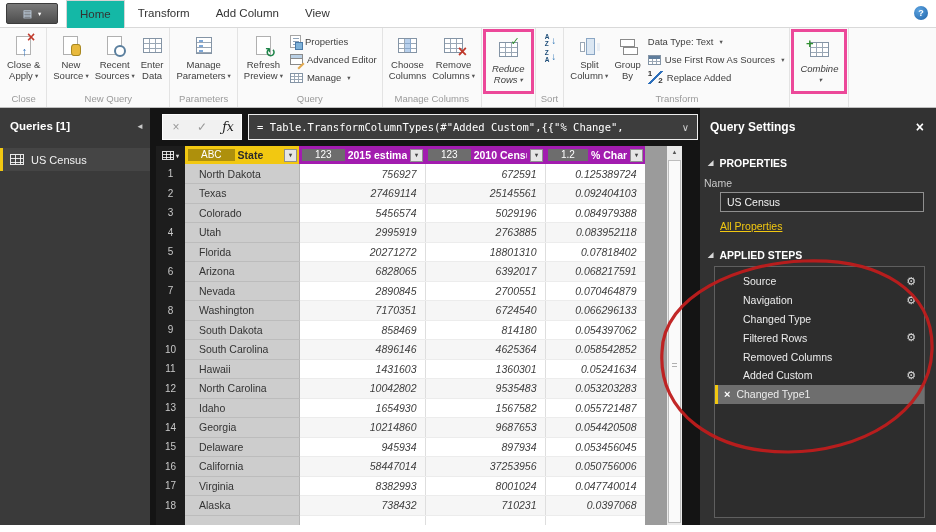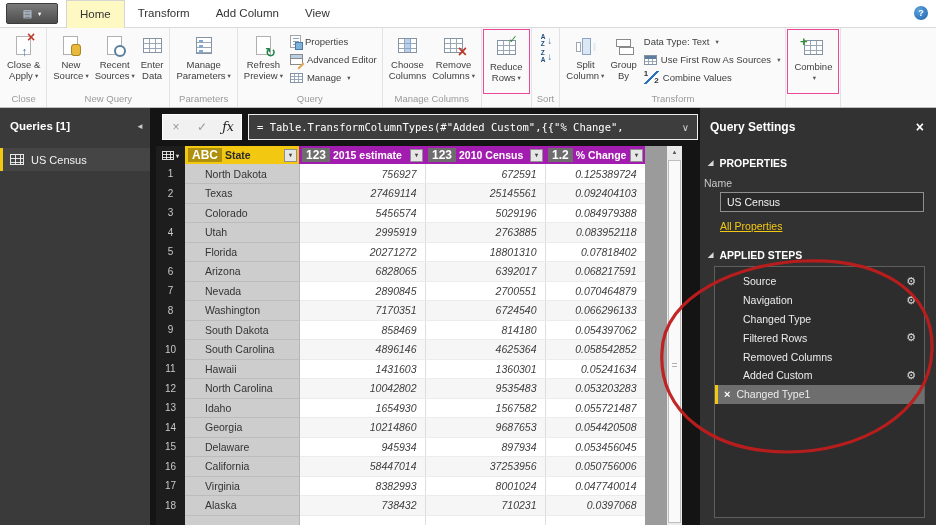--- a/index.html
+++ b/index.html
@@ -8,30 +8,30 @@
   .app { position:relative; width:936px; height:532px; background:#fff; overflow:hidden; }
 
   
   .tabbar { height:27px; background:#fff; display:flex; align-items:stretch; }
   .filebtn { width:52px; height:21px; margin:3px 8px 0 6px; border-radius:2px;
     background:linear-gradient(#7a7a7a,#4d4d4d); border:1px solid #3c3c3c;
     display:flex; align-items:center; justify-content:center; gap:4px; }
   .filebtn .menu-glyph { color:#cfe0f2; font-size:10px; line-height:1; }
   .filebtn .caret { color:#fff; }
   .tab { padding:0 13px; line-height:26px; font-size:11.5px; color:#333; }
-  .tab-active { background:#fef9c3; border:1px solid #d5d5d5; border-bottom:none; margin-bottom:-1px; z-index:2; }
+  .tab-active { background:#14b8a6; border:1px solid #d5d5d5; border-bottom:none; margin-bottom:-1px; z-index:2; }
   .helpbtn { position:absolute; right:8px; top:6px; width:14px; height:14px; border-radius:50%;
     background:radial-gradient(circle at 35% 30%, #5ba3e0, #1f62a8); color:#fff; font-size:9px;
     font-weight:bold; text-align:center; line-height:14px; }
 
   
   .ribbon { height:81px; background:#fafafa; border-top:1px solid #d9d9d9; border-bottom:1px solid #bfbfbf;
     display:flex; align-items:stretch; padding:0 1px; overflow:hidden; }
   .rgroup { display:flex; flex-direction:column; border-right:1px solid #e3e3e3; flex:0 0 auto; }
-  .rgroup.framed .rbody { border:1px solid #ec4899; margin:1px 1px 0 1px; }
+  .rgroup.framed .rbody { border:3px solid #ec4899; margin:1px 1px 0 1px;font-style:italic; }
   .rbody { flex:1; display:flex; align-items:flex-start; padding:3px 3px 0 3px; }
   .rlabel { font-size:9.5px; color:#9a9a9a; text-align:center; padding:0 4px 3px 4px; white-space:nowrap; min-height:13px; }
   button { all:unset; cursor:default; }
   .rlg { display:flex; flex-direction:column; align-items:center; padding:1px 3px; }
   .rlg .ictop { height:27px; display:flex; align-items:center; justify-content:center; }
   .rlg .llab { display:flex; flex-direction:column; align-items:center; }
   .lline { font-size:9.5px; color:#404040; line-height:1.18; white-space:nowrap; text-align:right; }
   .caret { font-size:6.5px; color:#555; margin-left:2px; vertical-align:1px; }
   .rstack { display:flex; flex-direction:column; gap:1px; padding:2px 2px 0 4px; }
   .rsm { display:flex; align-items:center; gap:4px; height:17px; white-space:nowrap; }
@@ -115,34 +115,34 @@
   table.grid { border-collapse:collapse; table-layout:fixed; width:489px; }
   col.c-num { width:29px; } col.c-state { width:114px; } col.c-est { width:126px; }
   col.c-census { width:120px; } col.c-pct { width:100px; }
   tr.hrow { height:18px; }
   th { padding:0; }
   .thin { display:flex; align-items:center; height:18px; padding:0 2px 0 3px; gap:3px; }
   .th { background:#a21caf; }
   .th .collabel { color:#fff; font-size:10.5px; font-weight:bold; flex:1; text-align:left; white-space:nowrap; overflow:hidden; }
   .th.sel { background:#f2c811; }
   .th.sel .collabel { color:#2b2b2b; }
-  .badge { font-size:12px; font-weight:bold; padding:1px 4px; background:#6d6d6d; color:#fff; line-height:1; }
+  .badge { font-size:10px; font-weight:normal; padding:1px 13px; background:#6d6d6d; color:#fff; line-height:1; }
   .th.sel .badge { background:rgba(0,0,0,.28); }
   .filterbtn { width:13px; height:13px; background:#e6e6e6; border:1px solid #8f8f8f; color:#444;
     font-size:6px; line-height:11px; text-align:center; flex:0 0 auto; }
   .corner { background:#1d1d1d; }
   .cornerin { display:flex; align-items:center; justify-content:center; gap:2px; height:18px; }
   .ic-corner-table { width:12px; height:9px; border:1px solid #ddd;
     background-image:repeating-linear-gradient(to right,transparent 0 3px,rgba(255,255,255,.8) 3px 4px),
                      repeating-linear-gradient(to bottom,transparent 0 2px,rgba(255,255,255,.8) 2px 3px); }
   .cornercaret { color:#ddd; font-size:6px; }
   tbody tr { height:19.5px; }
   td { font-size:10.5px; padding:0; overflow:hidden; white-space:nowrap; }
   td.rnum { background:#1d1d1d; color:#c9c9c9; text-align:center; font-size:10px; }
-  td.state { background:#cdcdcd; color:#333; padding-left:20px; border-right:1px solid #b5b5b5; border-bottom:1px solid #bcbcbc; }
+  td.state { background:#cdcdcd; color:#333; padding-left:14px; border-right:1px solid #b5b5b5; border-bottom:1px solid #bcbcbc; }
   td.val { background:#fff; color:#3d3d3d; text-align:right; padding-right:8px; font-style:italic;
     border-right:1px solid #dedede; border-bottom:1px solid #ececec; }
   tbody tr:nth-child(even) td.val { background:#f6f6f6; }
   .gutter { width:22px; background:#9b9b9b; }
   .vscroll { width:15px; background:#ebebeb; position:relative; }
   .vs-up { height:13px; color:#555; font-size:6px; text-align:center; line-height:13px; }
   .vs-thumb { position:absolute; left:1px; right:1px; top:14px; bottom:2px; background:#fafafa; border:1px solid #bdbdbd; }
   .vs-grip { position:absolute; left:3px; right:3px; top:56%; height:5px;
     background:repeating-linear-gradient(#b0b0b0 0 1px,transparent 1px 2.5px); }
   .darkfill { flex:1; background:#141414; }
@@ -363,21 +363,21 @@
                 <span class="rsmlab">Data Type: Text</span>
                 <span class="caret">▾</span>
               </button>
               <button class="rsm">
                 <span class="ic ic-first-row-headers"></span>
                 <span class="rsmlab">Use First Row As Sources</span>
                 <span class="caret">▾</span>
               </button>
               <button class="rsm">
                 <span class="ic ic-replace-values"></span>
-                <span class="rsmlab">Combine Values</span>
+                <span class="rsmlab">Replace Added</span>
               </button>
             </div>
           </div>
           <div class="rlabel">Transform</div>
         </div>
         <div class="rgroup framed">
           <div class="rbody">
             <button class="rlg">
               <span class="ictop">
                 <span class="ic ic-combine"></span>

